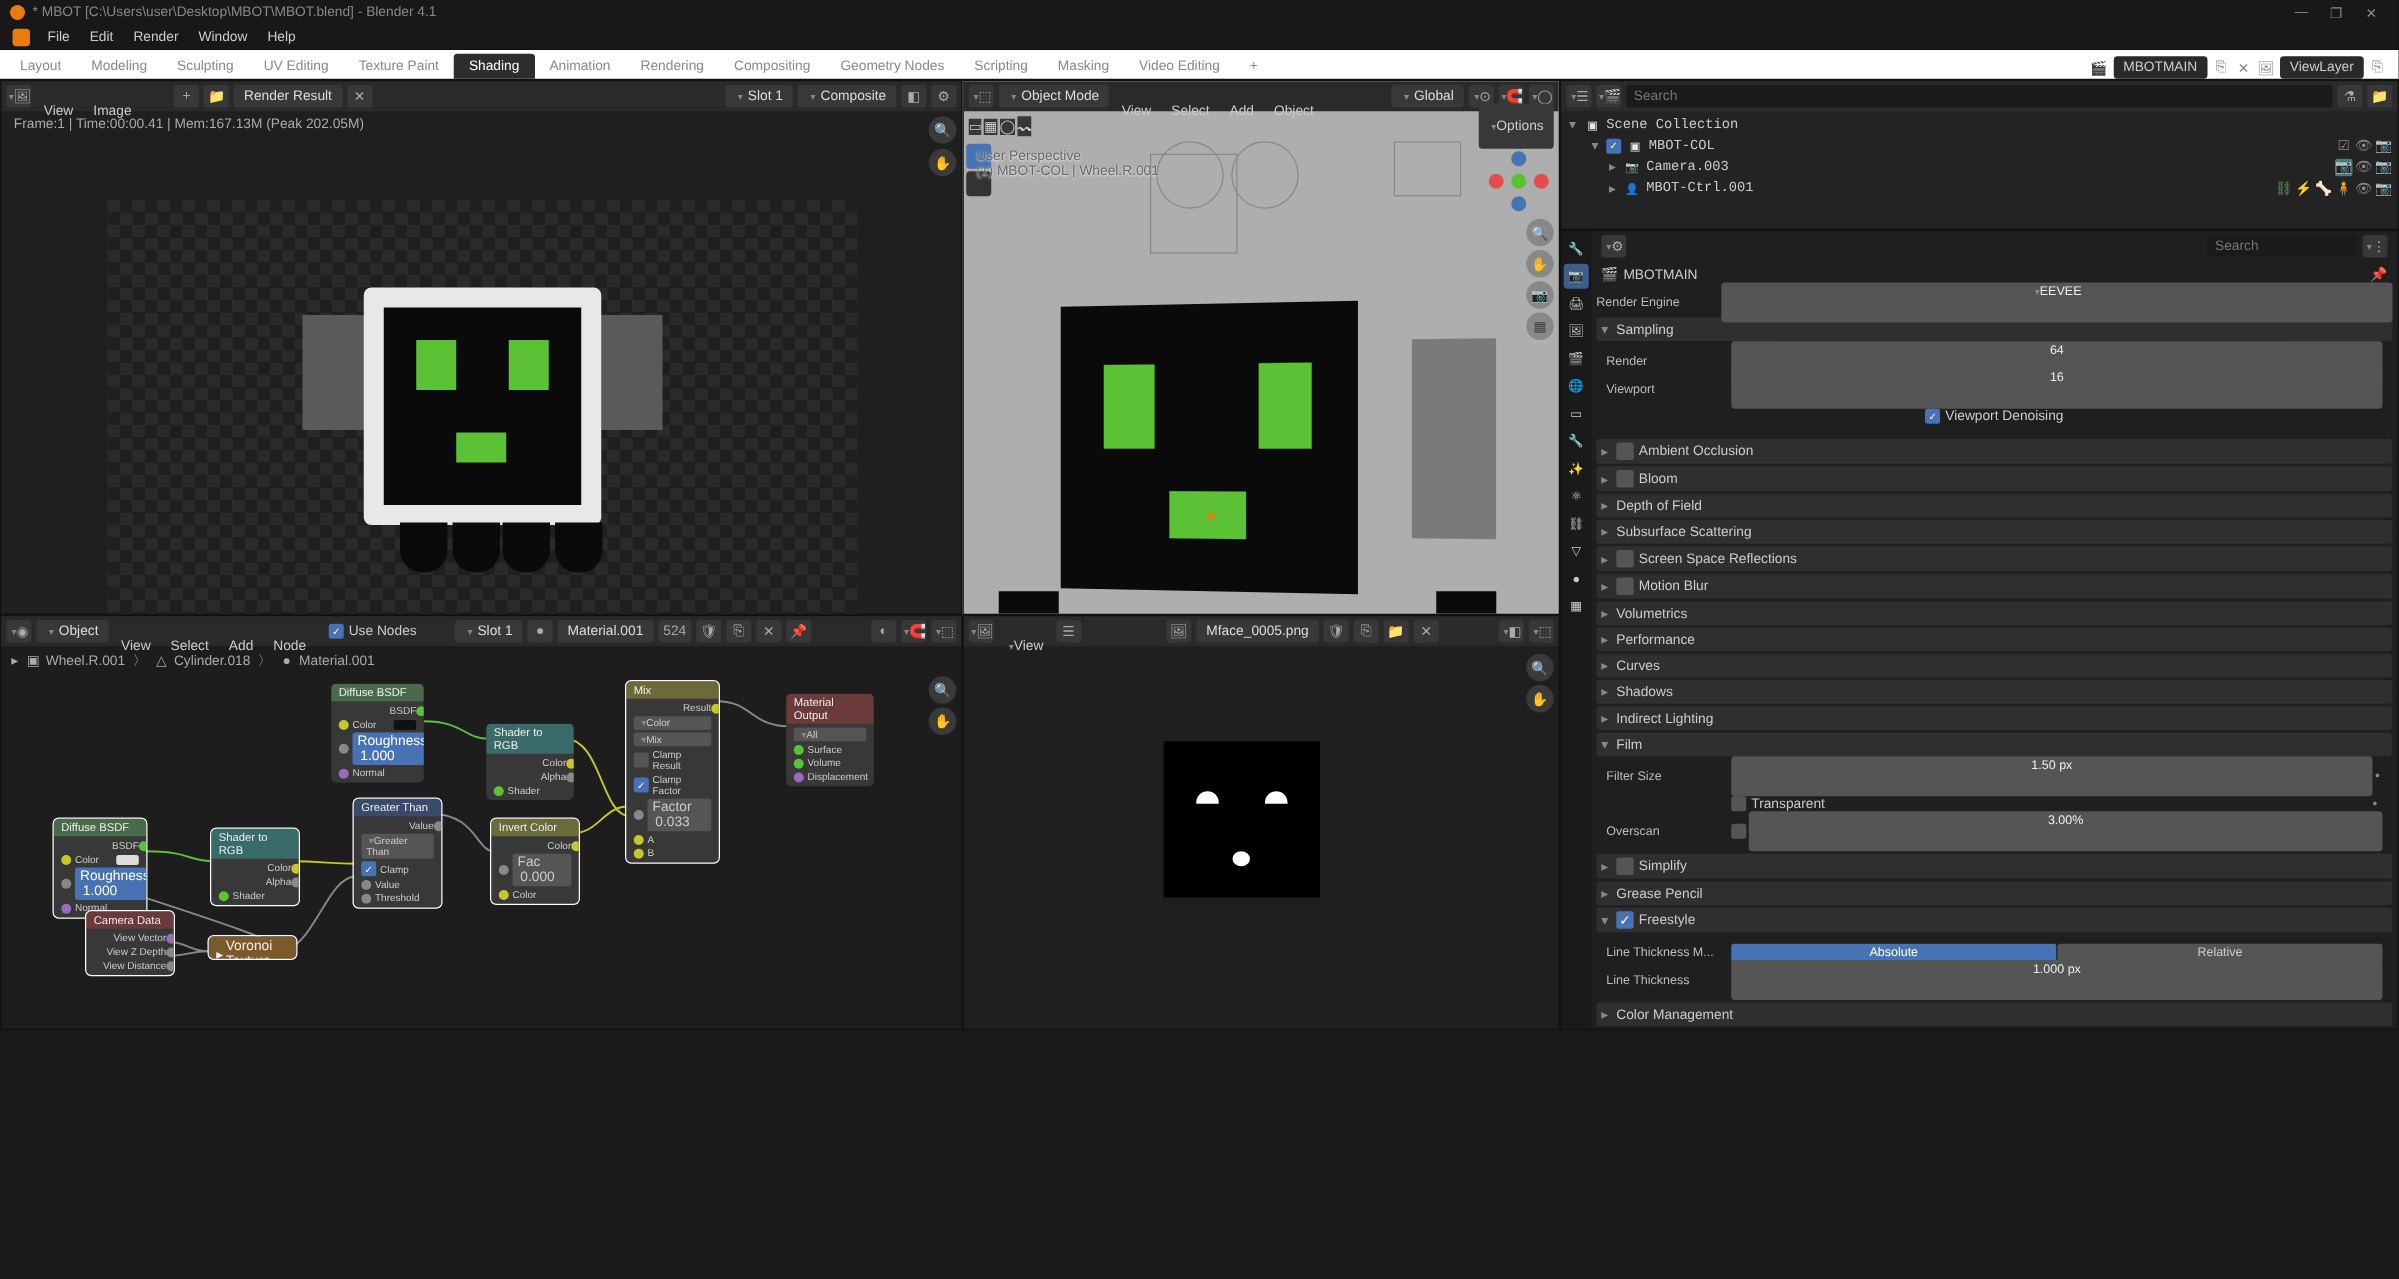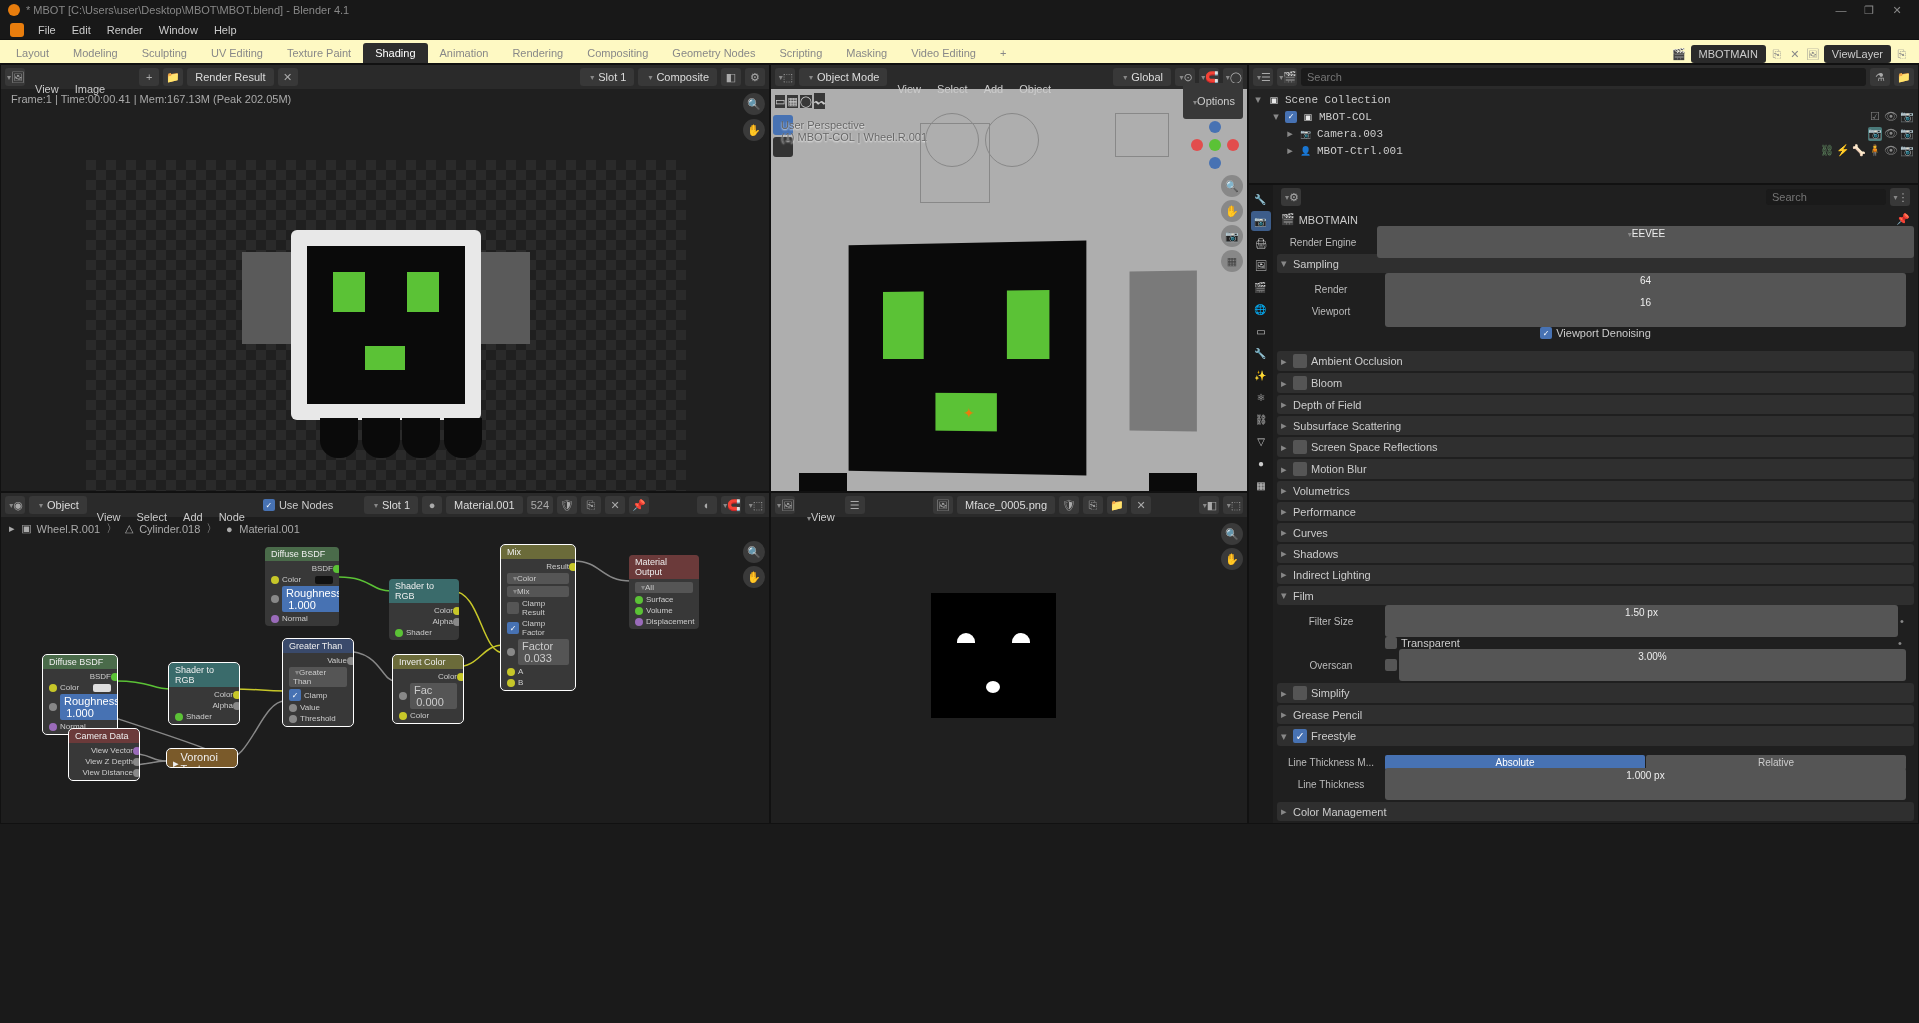--- a/index.html
+++ b/index.html
@@ -10,21 +10,21 @@
 .titlebar .blender-icon { width: 12px; height: 12px; background: #e87d0d; border-radius: 50%; margin-right: 6px; }
 .titlebar .spacer { flex: 1; }
 .titlebar .wbtn { width: 28px; height: 20px; display: inline-flex; align-items: center; justify-content: center; color: #888; cursor: pointer; }
 
 
 .topmenu { height: 20px; background: #181818; display: flex; align-items: center; padding: 0 4px; border-bottom: 1px solid #111; }
 .topmenu .blender-ico { width: 14px; height: 14px; background: #e87d0d; border-radius: 3px; margin: 0 6px; }
 .topmenu .mitem { padding: 2px 8px; color: #ccc; cursor: pointer; }
 
 
-.wstabs { height: 24px; background: #fef9c3; display: flex; align-items: flex-end; padding: 0 4px; border-bottom: 1px solid #111; }
+.wstabs { height: 24px; background: #ffffff; display: flex; align-items: flex-end; padding: 0 4px; border-bottom: 1px solid #111; }
 .wstab { padding: 4px 12px; color: #888; cursor: pointer; border-radius: 3px 3px 0 0; }
 .wstab.active { background: #2d2d2d; color: #fff; }
 .wstabs .spacer { flex: 1; }
 .wstabs .right-controls { display: flex; align-items: center; gap: 4px; padding-right: 6px; }
 .wstabs .pill { background: #2a2a2a; border-radius: 3px; padding: 2px 8px; display: flex; align-items: center; gap: 4px; height: 18px; }
 .wstabs .ico { width: 14px; height: 14px; display: inline-flex; align-items: center; justify-content: center; color: #888; }
 
 
 .mainlayout { display: grid; grid-template-columns: 770px 478px 671px; grid-template-rows: 428px 332px; height: calc(1023px - 64px); }
 
@@ -101,21 +101,21 @@
 
 .props { flex: 1; background: #1f1f1f; border: 1px solid #111; display: flex; }
 .props-tabs { width: 24px; background: #1a1a1a; display: flex; flex-direction: column; padding: 4px 0; gap: 2px; }
 .props-tabs .ptab { width: 20px; height: 20px; margin: 0 2px; border-radius: 3px; display: flex; align-items: center; justify-content: center; cursor: pointer; font-size: 10px; }
 .props-tabs .ptab.active { background: #3d5d8a; }
 .props-content { flex: 1; overflow-y: auto; padding: 0 4px; }
 .props-content::-webkit-scrollbar { width: 10px; }
 .props-content::-webkit-scrollbar-thumb { background: #444; border-radius: 5px; }
 .props .breadcrumb { display: flex; align-items: center; gap: 4px; padding: 4px; }
 .props .prow { display: flex; align-items: center; height: 20px; margin: 2px 0; }
-.props .plabel { width: 100px; text-align: center; padding-right: 8px; color: #bbb; font-size: 10px; }
+.props .plabel { width: 100px; text-align: left; padding-right: 8px; color: #bbb; font-size: 10px; }
 .props .pval { flex: 1; background: #555; border-radius: 3px; text-align: center; padding: 2px; color: #eee; font-size: 10px; height: 32px; }
 .props .psection { margin-bottom: 2px; }
 .props .pshead { display: flex; align-items: center; padding: 3px 4px; background: #2f2f2f; cursor: pointer; border-radius: 3px; }
 .props .pshead .disc { width: 12px; color: #888; }
 .props .pshead .chk { width: 14px; height: 14px; background: #555; border-radius: 2px; margin-right: 4px; display: flex; align-items: center; justify-content: center; }
 .props .pshead .chk.on { background: #4772b3; color: #fff; }
 .props .psbody { padding: 4px 8px; }
 .props .btnrow { display: flex; gap: 1px; }
 .props .btnrow .btn { flex: 1; text-align: center; background: #555; padding: 2px; border-radius: 2px; font-size: 10px; }
 .props .btnrow .btn.active { background: #4772b3; color: #fff; }

